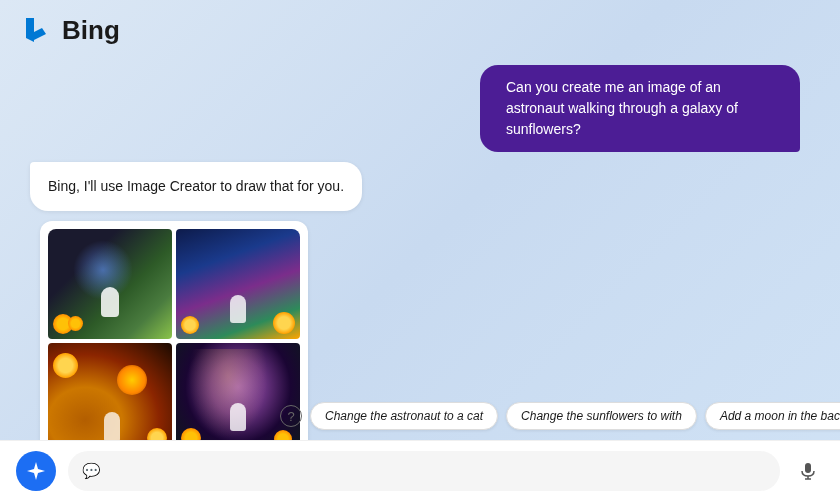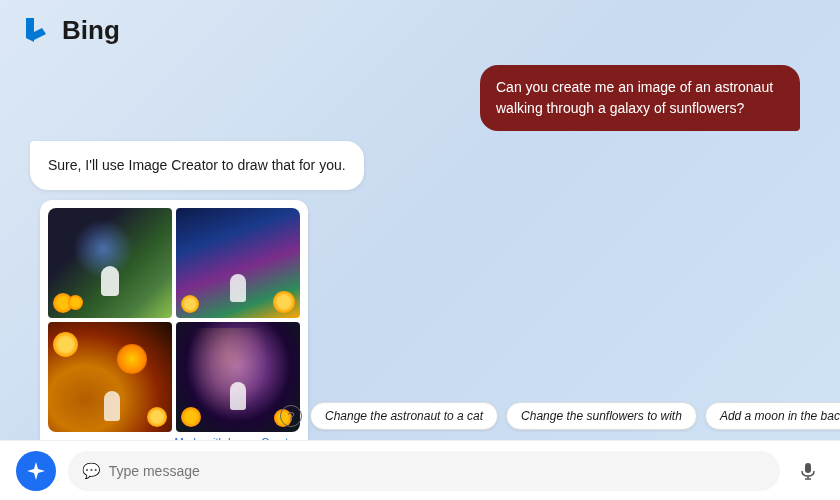--- a/index.html
+++ b/index.html
@@ -28,24 +28,24 @@
 
     .bing-title {
       font-size: 26px;
       font-weight: 700;
       color: #1a1a1a;
     }
 
     
     .user-message {
       align-self: flex-end;
-      background: #7f1d1d;
+      background: #4c1d95;
       color: white;
       border-radius: 18px 18px 4px 18px;
-      padding: 12px 16px;
+      padding: 12px 26px;
       max-width: 320px;
       font-size: 14px;
       line-height: 1.5;
       margin-left: auto;
       margin-right: 10px;
     }
 
     
     .bot-message {
       background: white;
@@ -314,21 +314,21 @@
 </div>
 
 <div class="chat-messages">
   <div class="messages-column">
 
     <div style="display:flex; justify-content:flex-end; margin-right:10px;">
       <div class="user-message">Can you create me an image of an astronaut walking through a galaxy of sunflowers?</div>
     </div>
 
     <div style="display:flex; justify-content:flex-start; margin-left:10px;">
-      <div class="bot-message">Sure, I'll use Image Creator to draw that for you.</div>
+      <div class="bot-message">Bing, I'll use Image Creator to draw that for you.</div>
     </div>
 
     <div style="display:flex; justify-content:flex-start; margin-left:10px;">
       <div class="image-grid-container">
         <div class="image-grid">
           <div class="image-cell img-1">
 
             <div style="position:absolute;bottom:5px;left:5px;width:20px;height:20px;background:radial-gradient(circle,#ffc107 40%,#ff8f00 70%,transparent 100%);border-radius:50%;"></div>
             <div style="position:absolute;bottom:8px;left:20px;width:15px;height:15px;background:radial-gradient(circle,#ffc107 40%,#ff8f00 70%,transparent 100%);border-radius:50%;"></div>
           </div>
@@ -362,21 +362,20 @@
 </div>
 
 <div class="input-bar">
   <div class="bing-button">
     <svg width="22" height="22" viewBox="0 0 22 22">
       <path d="M11 2 L13 9 L20 11 L13 13 L11 20 L9 13 L2 11 L9 9 Z" fill="white"></path>
     </svg>
   </div>
   <div class="message-input-wrapper">
     <span class="message-icon">💬</span>
-    <input class="message-input" type="text" placeholder="Type message" style="">
   </div>
   <div class="mic-button">
     <svg width="20" height="20" viewBox="0 0 20 20">
       <rect x="7" y="2" width="6" height="10" rx="3" fill="#555"></rect>
       <path d="M4 10 Q4 15 10 15 Q16 15 16 10" stroke="#555" fill="none" stroke-width="1.5"></path>
       <line x1="10" y1="15" x2="10" y2="18" stroke="#555" stroke-width="1.5"></line>
       <line x1="7" y1="18" x2="13" y2="18" stroke="#555" stroke-width="1.5"></line>
     </svg>
   </div>
 </div>

